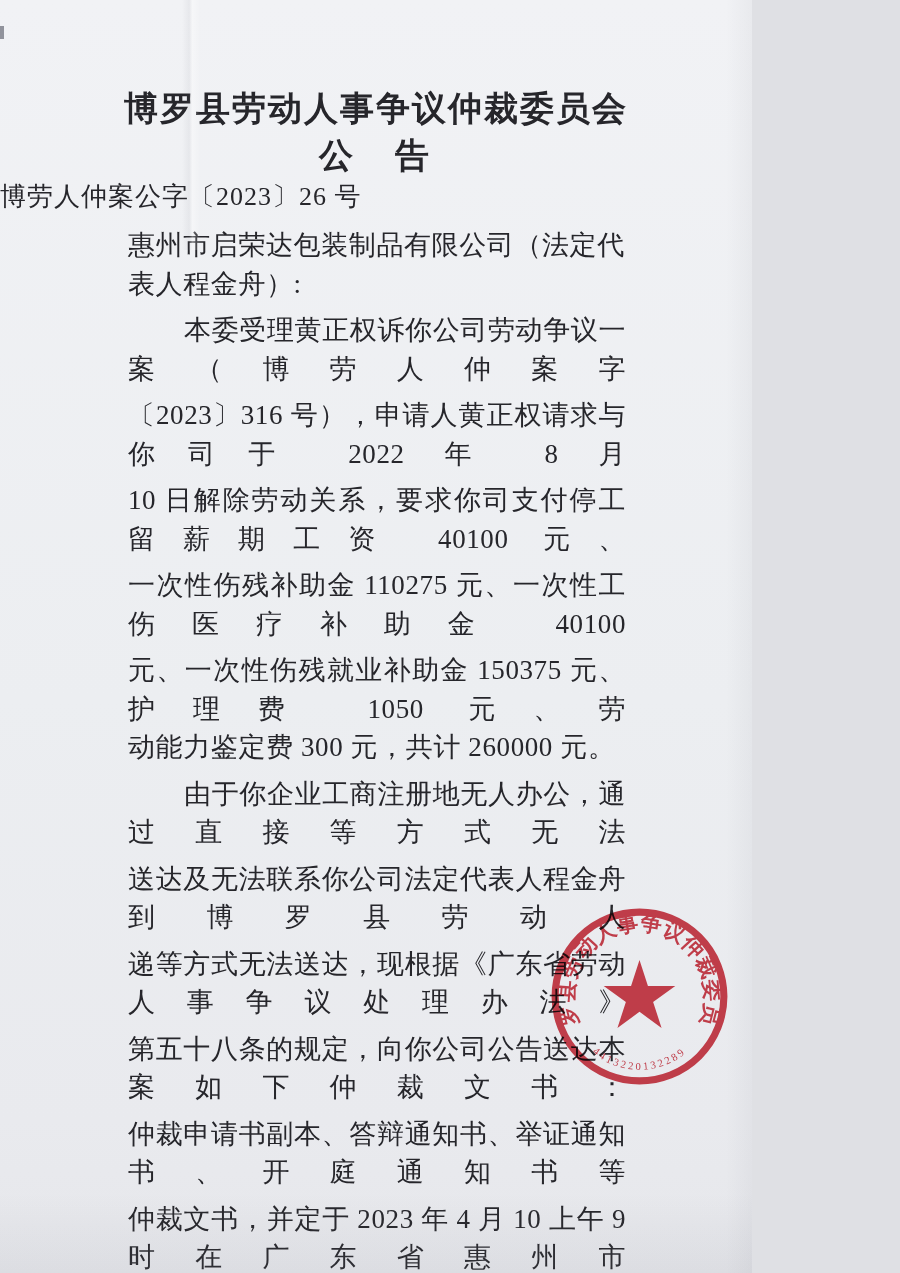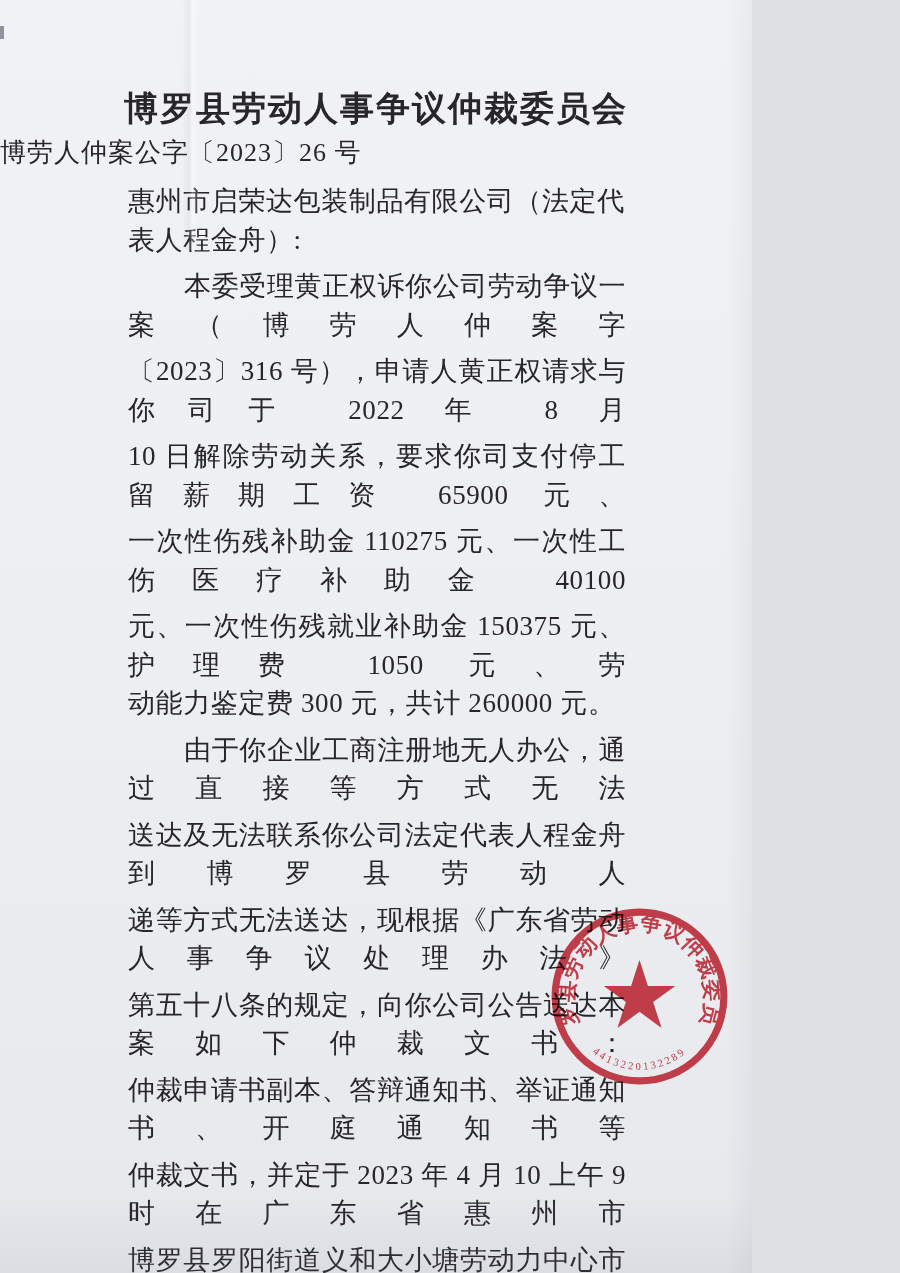--- a/index.html
+++ b/index.html
@@ -75,27 +75,28 @@
 <body>
 
 <div class="page">
 
   <div class="crease-top"></div>
   <div class="shade-bottom"></div>
   <div class="shade-right"></div>
   <div class="mark-left-edge"></div>
 
   <h1 class="title">博罗县劳动人事争议仲裁委员会</h1>
+  <div class="subtitle">公　告</div>
   <div class="docnum">博劳人仲案公字〔2023〕26 号</div>
 
   <div class="content">
     <div class="line">惠州市启荣达包装制品有限公司（法定代表人程金舟）:</div>
     <div class="line indent fill">本委受理黄正权诉你公司劳动争议一案（博劳人仲案字</div>
     <div class="line fill">〔2023〕316 号），申请人黄正权请求与你司于 2022 年 8 月</div>
-    <div class="line fill">10 日解除劳动关系，要求你司支付停工留薪期工资 65900 元、</div>
+    <div class="line fill">10 日解除劳动关系，要求你司支付停工留薪期工资 40100 元、</div>
     <div class="line fill">一次性伤残补助金 110275 元、一次性工伤医疗补助金 40100</div>
     <div class="line fill">元、一次性伤残就业补助金 150375 元、护理费 1050 元、劳</div>
     <div class="line">动能力鉴定费 300 元，共计 260000 元。</div>
     <div class="line indent fill">由于你企业工商注册地无人办公，通过直接等方式无法</div>
     <div class="line fill">送达及无法联系你公司法定代表人程金舟到博罗县劳动人</div>
     <div class="line fill">递等方式无法送达，现根据《广东省劳动人事争议处理办法》</div>
     <div class="line fill">第五十八条的规定，向你公司公告送达本案如下仲裁文书：</div>
     <div class="line fill">仲裁申请书副本、答辩通知书、举证通知书、开庭通知书等</div>
     <div class="line fill">仲裁文书，并定于 2023 年 4 月 10 上午 9 时在广东省惠州市</div>
     <div class="line fill">博罗县罗阳街道义和大小塘劳动力中心市场大楼(博罗大道</div>

